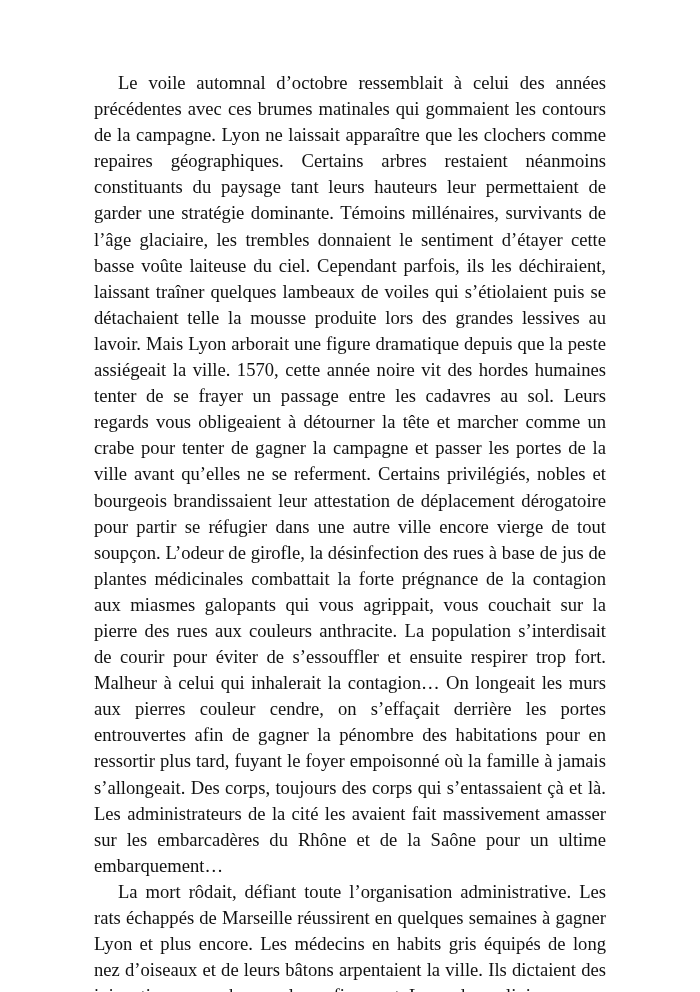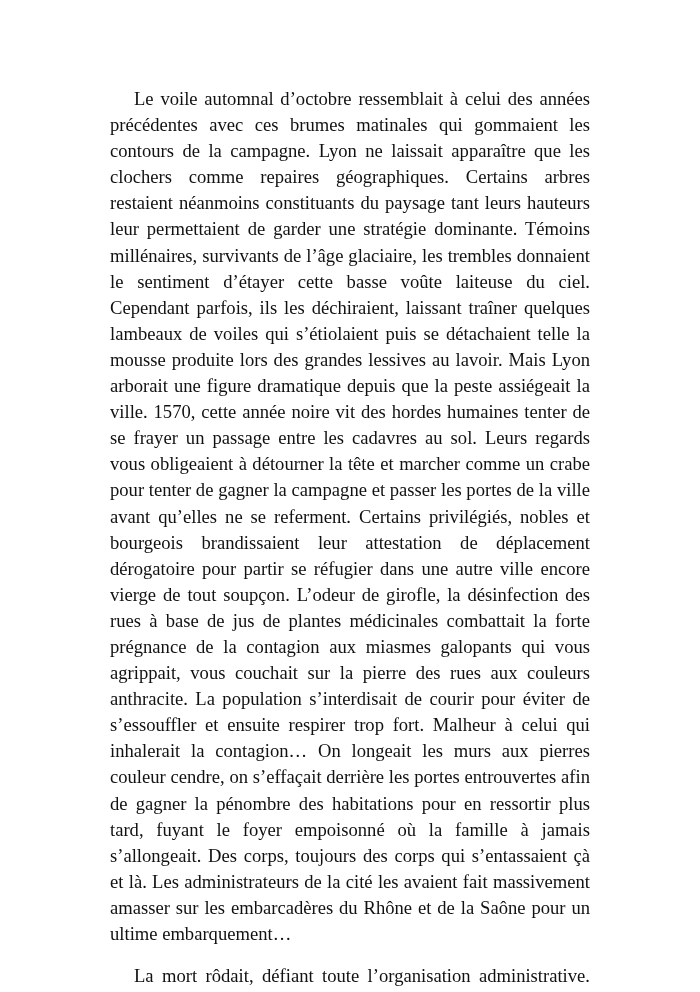--- a/index.html
+++ b/index.html
@@ -17,21 +17,21 @@
       position: absolute;
       left: 94px;
       top: 70px;
       width: 512px;
       font-family: "Liberation Serif", "DejaVu Serif", serif;
       font-size: 18.6px;
       line-height: 26.1px;
       color: #111111;
     }
     .para {
-      margin: 16px;
+      margin: 0;
       text-indent: 24px;
       text-align: justify;
       text-align-last: left;
       hyphens: none;
     }
   </style>
 </head>
 <body>
 
 <div class="page">

